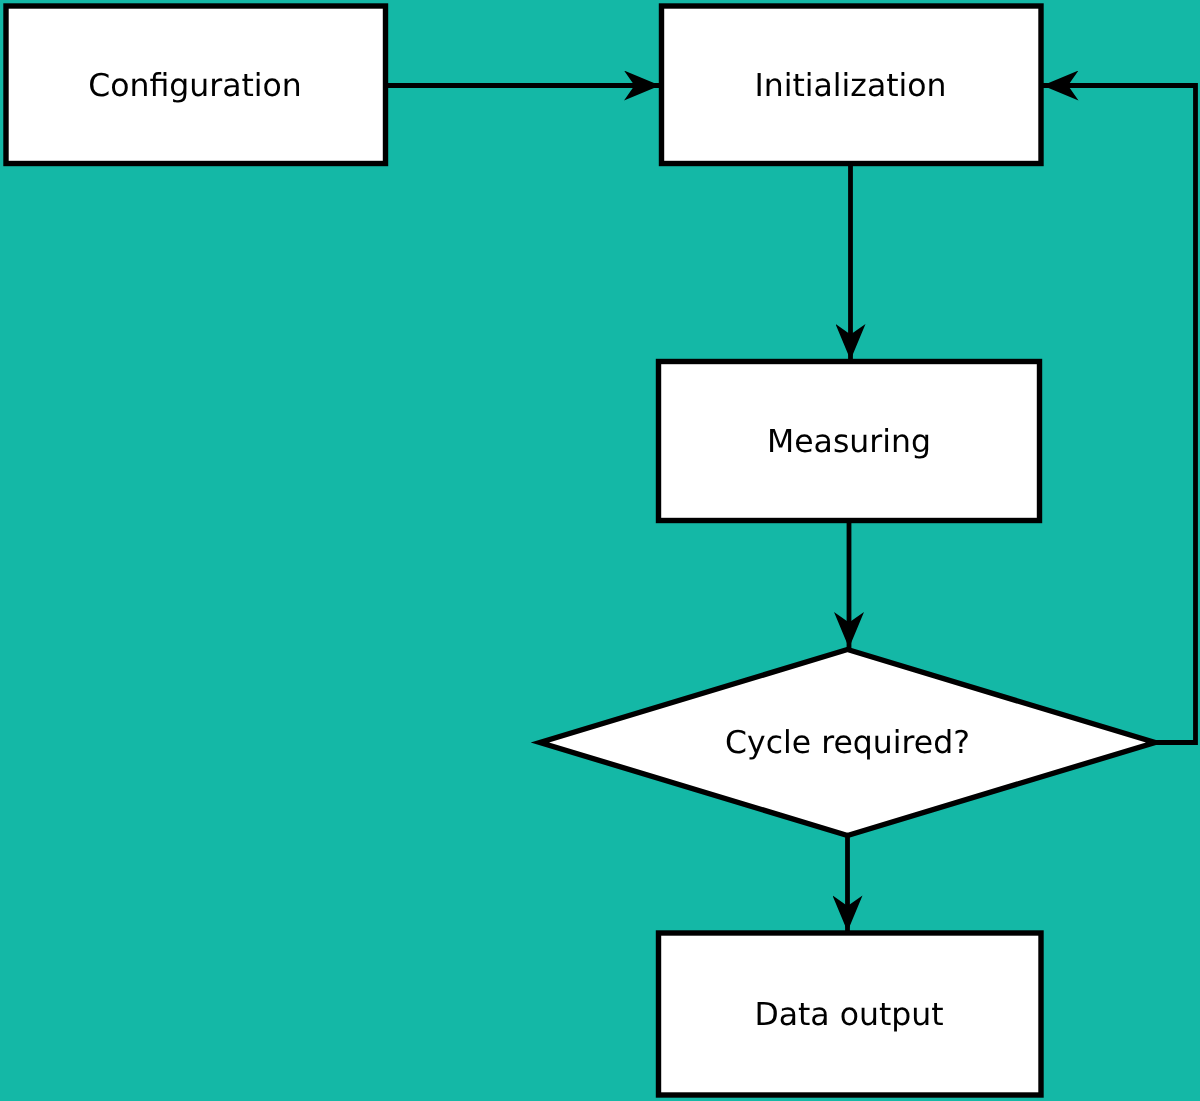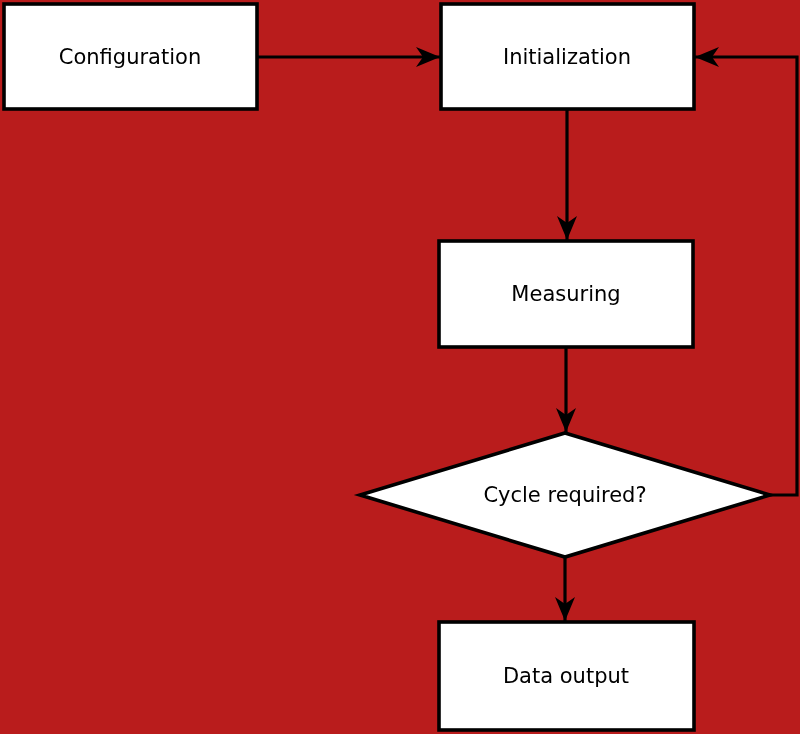--- a/index.html
+++ b/index.html
@@ -7,21 +7,21 @@
     padding: 0;
     background: #ffffff;
     width: 800px;
     height: 734px;
     overflow: hidden;
   }
   .canvas {
     position: relative;
     width: 800px;
     height: 734px;
-    background: #b91c1c;
+    background: #14b8a6;
   }
   svg text {
     font-family: "DejaVu Sans", "Liberation Sans", sans-serif;
     font-size: 21px;
     fill: #000000;
   }
   .node-shape {
     fill: #ffffff;
     stroke: #000000;
     stroke-width: 3.6;

